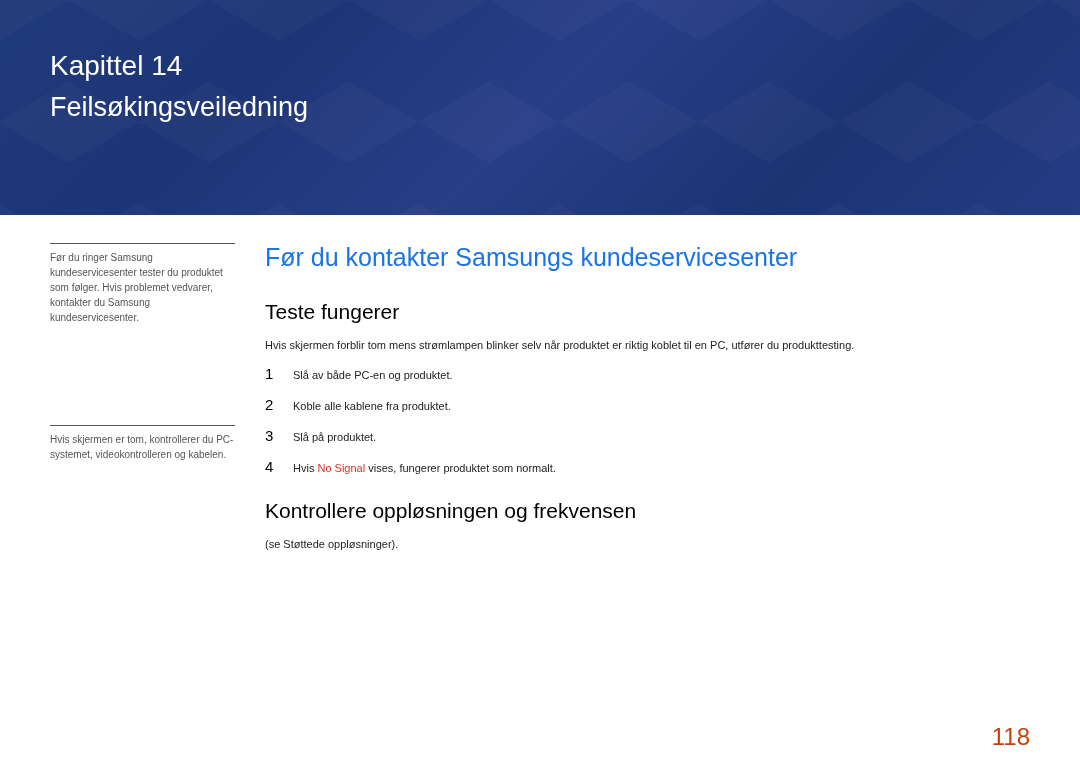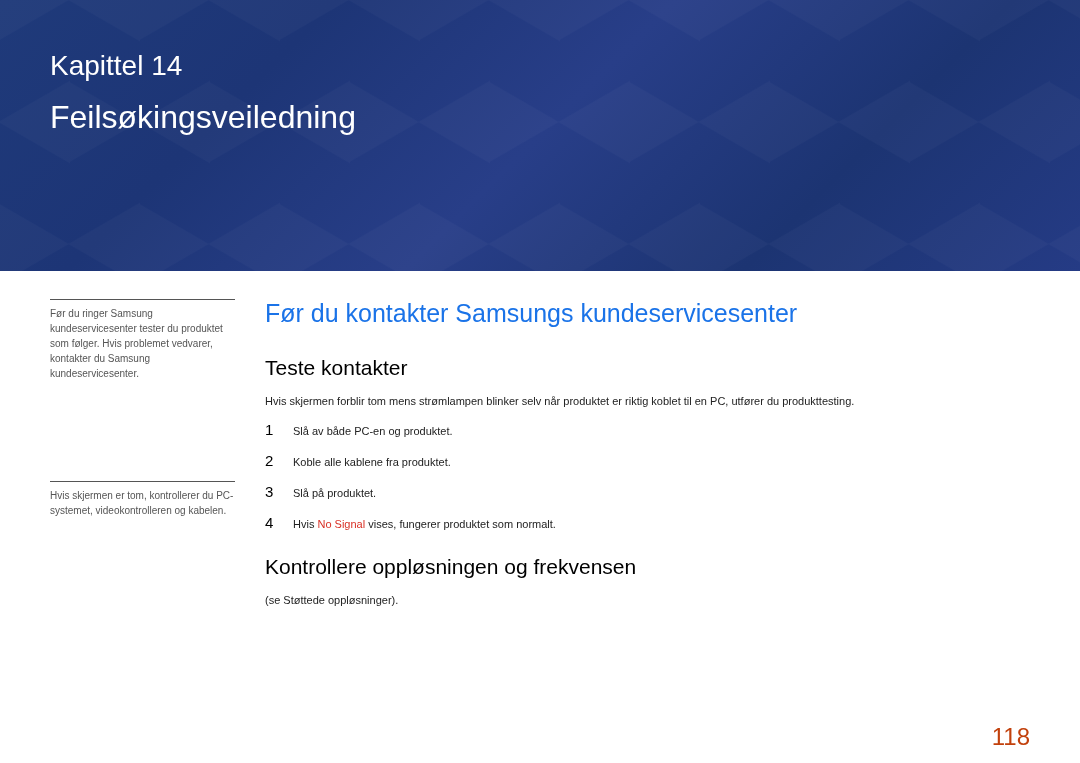--- a/index.html
+++ b/index.html
@@ -5,21 +5,21 @@
 * { margin: 0; padding: 0; box-sizing: border-box; }
 body {
   width: 1080px;
   height: 763px;
   font-family: Arial, Helvetica, sans-serif;
   background: #fff;
   position: relative;
 }
 .banner {
   width: 100%;
-  height: 271px;
+  height: 215px;
   background: linear-gradient(135deg, #1f3a7a 0%, #1d3576 25%, #283e88 50%, #1c3472 75%, #253b85 100%);
   position: relative;
   overflow: hidden;
   padding: 50px 0 0 50px;
 }
 .banner::before {
   content: "";
   position: absolute;
   top: 0; left: 0; right: 0; bottom: 0;
   background-image:
@@ -33,23 +33,23 @@
 }
 .chapter-label {
   color: #fff;
   font-size: 28px;
   font-weight: 400;
   position: relative;
   z-index: 1;
 }
 .chapter-title {
   color: #fff;
-  font-size: 32px;
+  font-size: 27px;
   font-weight: 400;
-  margin-top: 17px;
+  margin-top: 10px;
   position: relative;
   z-index: 1;
 }
 .content-area {
   display: flex;
   padding: 28px 50px 0 50px;
 }
 .sidebar {
   width: 205px;
   flex-shrink: 0;
@@ -126,21 +126,21 @@
 
 <div class="content-area">
   <div class="sidebar">
     <div class="side-note">Før du ringer Samsung kundeservicesenter tester du produktet som følger. Hvis problemet vedvarer, kontakter du Samsung kundeservicesenter.</div>
     <div class="side-note second">Hvis skjermen er tom, kontrollerer du PC-systemet, videokontrolleren og kabelen.</div>
   </div>
 
   <div class="main">
     <div class="section-title">Før du kontakter Samsungs kundeservicesenter</div>
 
-    <div class="subsection-title">Teste kontakter</div>
+    <div class="subsection-title">Teste fungerer</div>
     <div class="body-text">Hvis skjermen forblir tom mens strømlampen blinker selv når produktet er riktig koblet til en PC, utfører du produkttesting.</div>
 
     <div class="steps">
       <div class="step">
         <div class="step-number">1</div>
         <div class="step-text">Slå av både PC-en og produktet.</div>
       </div>
       <div class="step">
         <div class="step-number">2</div>
         <div class="step-text">Koble alle kablene fra produktet.</div>

